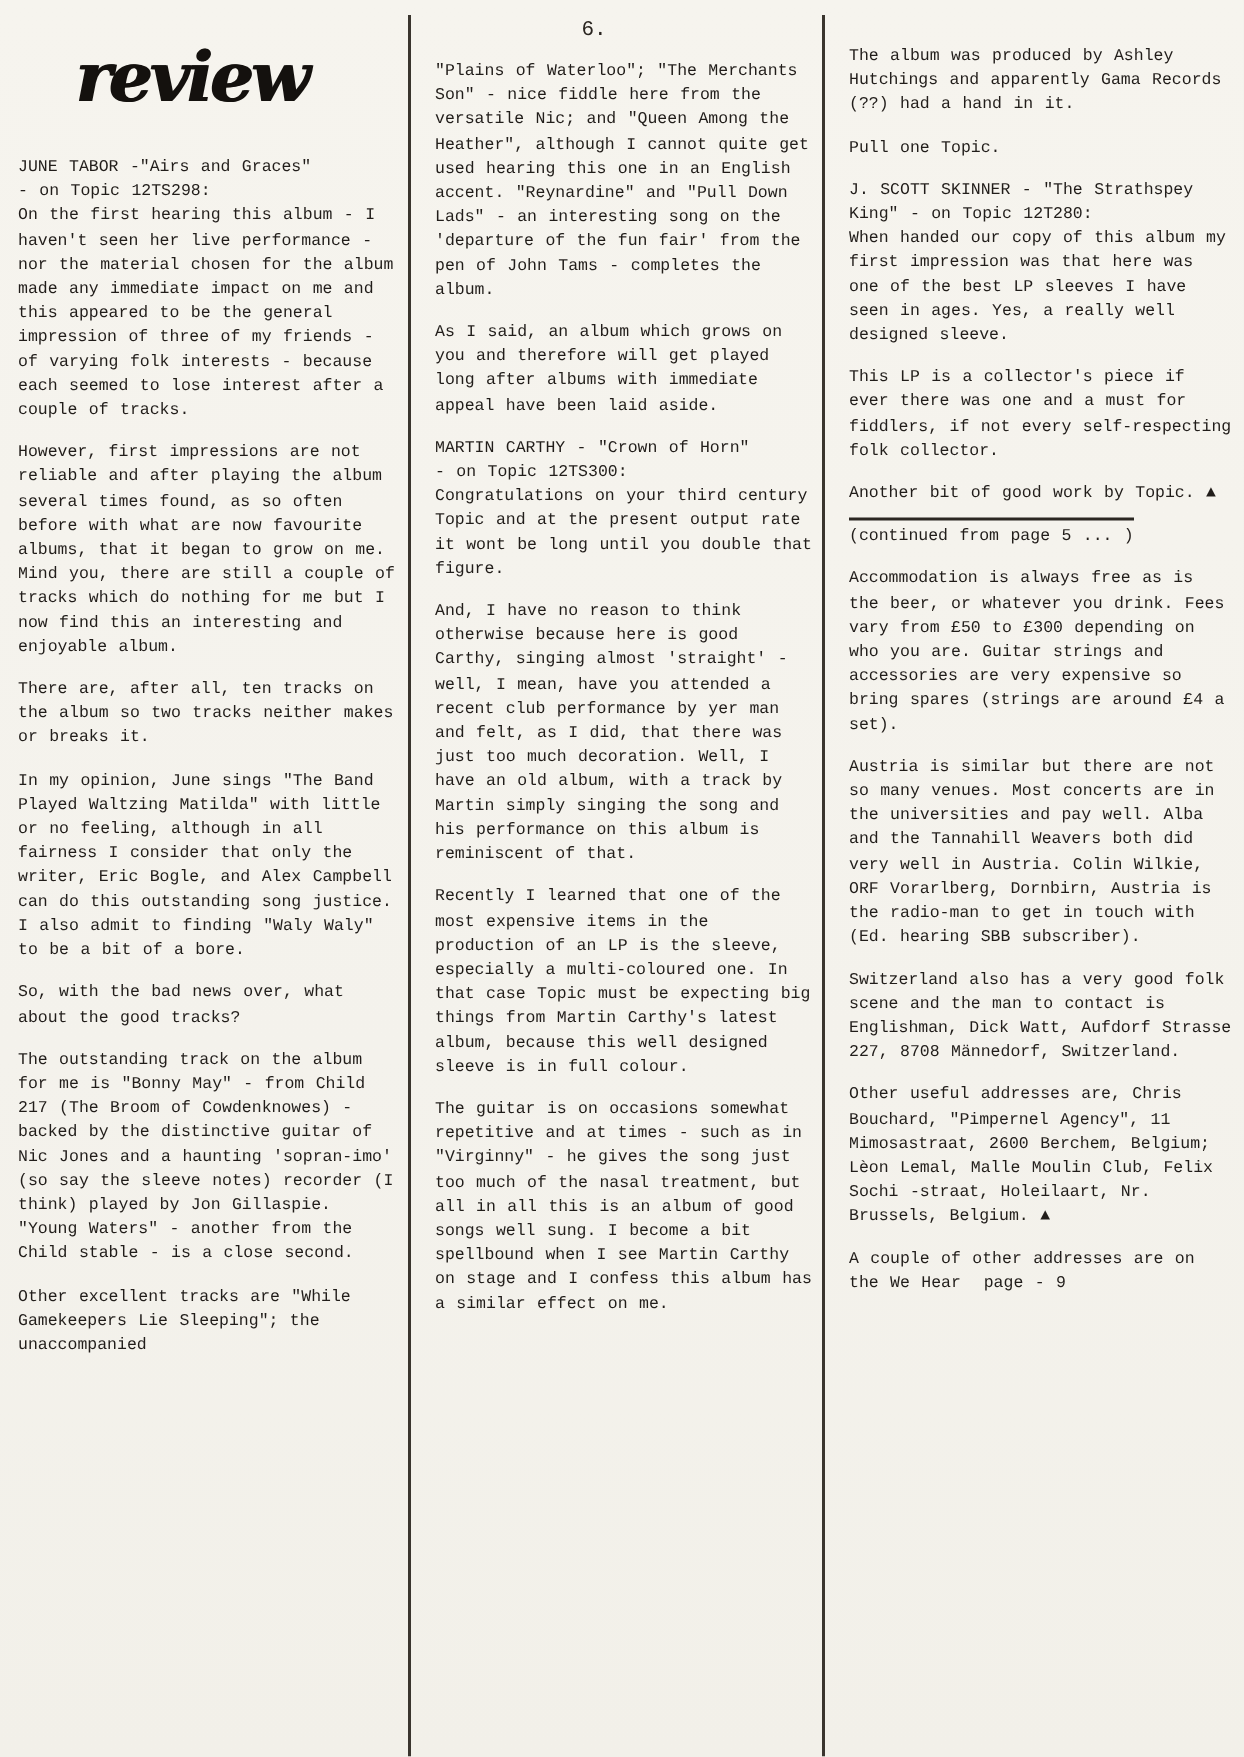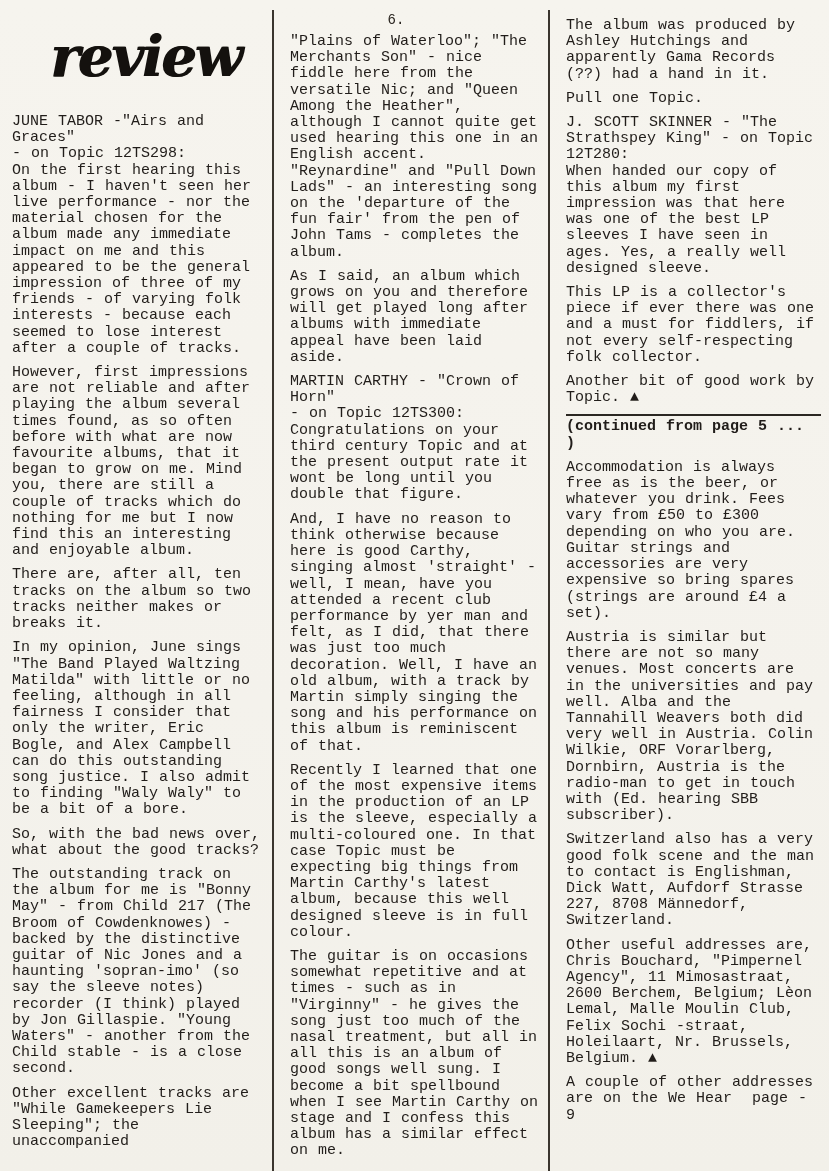--- a/index.html
+++ b/index.html
@@ -28,46 +28,45 @@
     box-sizing: border-box;
     overflow: hidden;
   }
   .col-1 { width: 272px; padding: 0 8px 0 12px; }
   .col-2 { width: 276px; padding: 2px 6px 0 16px; border-left: 2px solid #3a352e; }
   .col-3 { flex: 1; padding: 8px 8px 0 16px; border-left: 2px solid #3a352e; }
   .masthead {
     font-family: "DejaVu Serif", serif;
     font-weight: bold;
     font-style: italic;
-    font-size: 56px;
+    font-size: 46px;
     line-height: 1;
     letter-spacing: -2px;
     color: #14110e;
     margin: 18px 0 30px 38px;
     text-shadow: 1px 0 0 #14110e;
   }
   .page-number {
     text-align: center;
     font-size: 14px;
     margin: 0 40px 6px 0;
     color: #2a2520;
   }
   .para {
-    font-size: 15px;
+    font-size: 11px;
     line-height: 16.2px;
-    margin: 0 0 8px 0;
+    margin: 12px 0 8px 0;
     white-space: pre-wrap;
     word-spacing: 1px;
   }
   .v-continued {
     display: table;
     border-top: 2px solid #2b2722;
     padding-top: 3px;
     margin-top: 4px;
-    font-weight: bold;
   }
   .v-marker { }
 </style>
 </head>
 <body>
 
 <div class="page">
   <div class="cols">
 
     <div class="col col-1">

